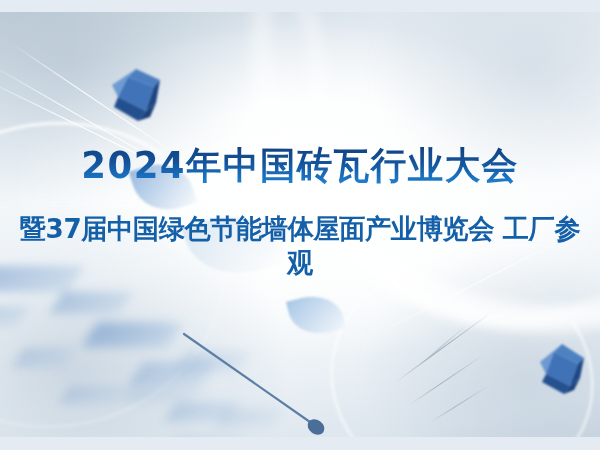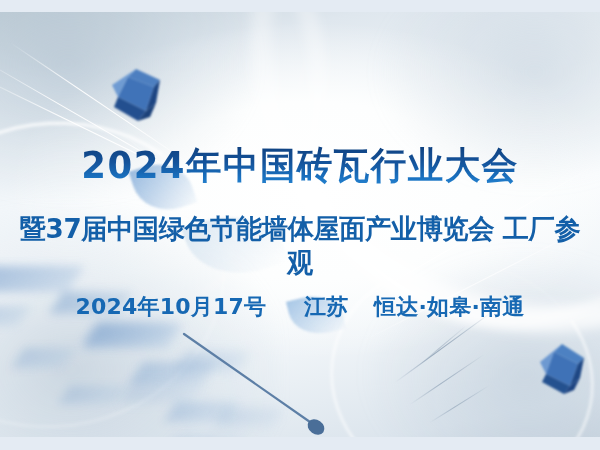--- a/index.html
+++ b/index.html
@@ -295,23 +295,16 @@
   </div>
 
   <div class="band band-bottom"></div>
 
   <div class="text-wrap">
 
     <div class="title">2024年中国砖瓦行业大会</div>
 
     <div class="subtitle">暨37届中国绿色节能墙体屋面产业博览会 工厂参观</div>
 
-    <div class="dateline">
-      <span>2024年10月17号</span>
-      <span class="gap"></span>
-      <span>江苏</span>
-      <span class="gap" style="width:10px;"></span>
-      <span class="venue">恒达·如皋·南通</span>
-    </div>
 
   </div>
 
 </div>
 
 </body></html>

